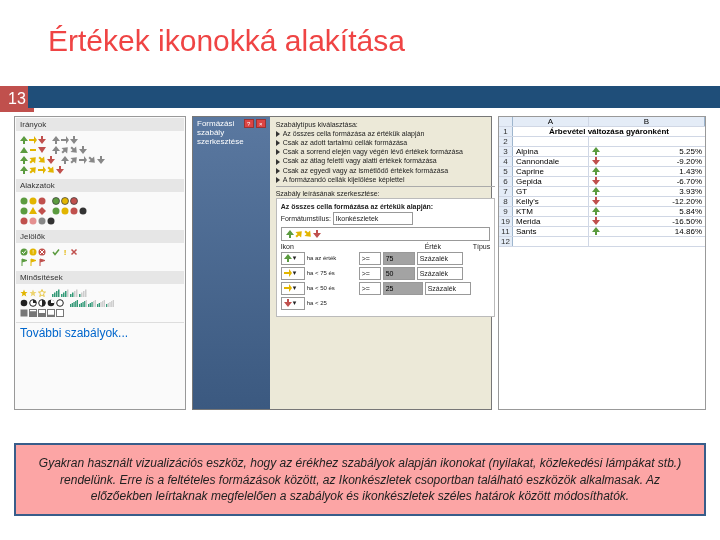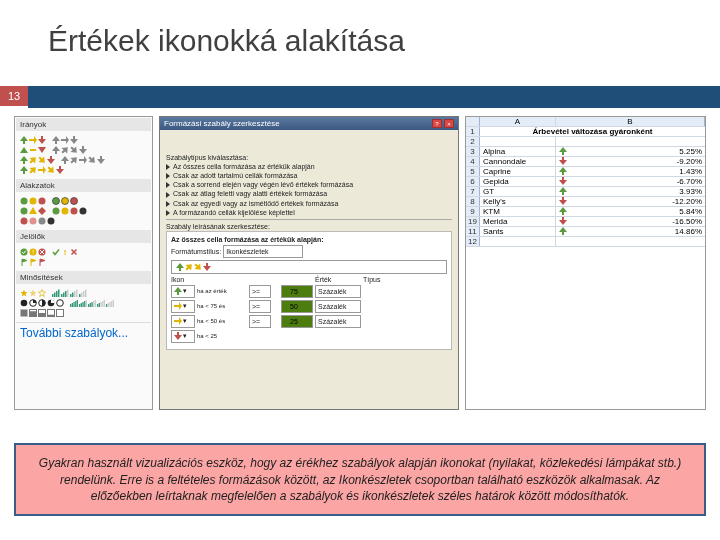--- a/index.html
+++ b/index.html
@@ -1,42 +1,42 @@
 <!DOCTYPE html>
 <html><head>
 <meta charset="utf-8">
 <style>
   * { box-sizing: border-box; margin: 0; padding: 0; }
   body { width: 720px; height: 540px; font-family: Arial, sans-serif; background: #fff; position: relative; }
-  .title { font-size: 30px; color: #404040; padding: 24px 0 14px 48px; font-weight: 400; }
-  .badge { position: absolute; top: 86px; left: 0; background: #c0504d; color: #fff; font-size: 11px; padding: 4px 8px; }
+  .title { font-size: 30px; color: #ef4444; padding: 24px 0 14px 48px; font-weight: 400; }
+  .badge { position: absolute; top: 86px; left: 0; background: #c0504d; color: #fff; font-size: 16px; padding: 4px 8px; }
   .stripe { position: absolute; top: 86px; left: 28px; right: 0; height: 22px; background: #1f4e79; }
   .content { position: absolute; top: 116px; left: 14px; right: 14px; bottom: 130px; display: flex; gap: 6px; font-size: 8px; }
-  .gallery { width: 139px; border: 1px solid #999; background: #fafafa; padding: 1px; }
+  .gallery { width: 172px; border: 1px solid #999; background: #fafafa; padding: 1px; }
   .ghdr { background: #e6e6e6; color: #333; padding: 2px 4px; font-size: 8px; }
   .gbody { padding: 3px 4px; }
   .row { display: flex; gap: 6px; margin: 2px 0; }
   .iset { display: flex; gap: 1px; }
   svg.ic { width: 8px; height: 8px; display: block; }
   .glink { padding: 3px 4px; color: #06c; font-size: 12px; border-top: 1px solid #ddd; }
-  .dlg { width: 300px; border: 1px solid #777; background: #ece9d8; display: flex; flex-direction: column; gap: 20px; }
+  .dlg { width: 300px; border: 1px solid #777; background: #ece9d8; display: flex; flex-direction: row; }
   .dtbar { background: linear-gradient(#5a78a0,#3b5980); color: #fff; font-size: 8px; padding: 2px 4px; display: flex; justify-content: space-between; }
   .dclose { display: flex; gap: 2px; }
   .dclose span { width: 10px; height: 9px; background: #d44; border: 1px solid #933; font-size: 6px; color: #fff; text-align: center; line-height: 8px; }
   .dbody { padding: 4px 6px; font-size: 7px; color: #222; }
   .dsec { margin: 2px 0; }
   .tri { display: inline-block; width: 0; height: 0; border-top: 3px solid transparent; border-bottom: 3px solid transparent; border-left: 4px solid #333; margin-right: 3px; vertical-align: middle; }
   .dhr { border: none; border-top: 1px solid #aaa; margin: 3px 0; }
   .dlbl { font-size: 7px; margin-bottom: 1px; }
   .dpreview { border: 1px solid #999; background: #fff; padding: 2px 4px; margin-top: 2px; }
   .dcols { display: flex; font-size: 7px; color: #222; margin-top: 2px; }
   .dc1 { width: 62px; } .dc2 { width: 82px; } .dc3 { width: 48px; } .dc4 { flex: 1; }
   .drow { display: flex; align-items: center; margin: 2px 0; gap: 2px; }
   .ddrop { border: 1px solid #999; background: #fff; height: 13px; display: flex; align-items: center; padding: 0 2px; }
-  .dinput { border: 1px solid #999; background: #4d7c0f; height: 13px; padding: 0 8px; font-size: 7px; margin-left: 8px; }
+  .dinput { border: 1px solid #999; background: #a3a3a3; height: 13px; padding: 0 2px; font-size: 7px; }
   .dbtns { padding: 3px 6px; display: flex; justify-content: flex-end; gap: 6px; border-top: 1px solid #aaa; background: #ece9d8; }
   .dbtn { border: 1px solid #888; background: #f4f4f4; padding: 1px 10px; font-size: 8px; border-radius: 2px; }
   .sheet { flex: 1; border: 1px solid #999; background: #fff; font-size: 8px; }
   .sh-row { display: flex; border-bottom: 1px solid #d0d7e5; }
   .sh-hcell { background: #e4ecf7; border-right: 1px solid #9eb6ce; text-align: center; font-size: 8px; padding: 1px 0; }
   .sh-rn { width: 14px; background: #e4ecf7; border-right: 1px solid #9eb6ce; text-align: center; font-size: 8px; color: #333; }
   .sh-a { width: 76px; border-right: 1px solid #d0d7e5; padding: 0 3px; }
   .sh-b { flex: 1; padding: 0 3px; text-align: right; display: flex; justify-content: space-between; align-items: center; gap: 3px; }
   .sh-title { font-weight: bold; font-size: 8px; text-align: center; }
   .footer { position: absolute; left: 14px; right: 14px; bottom: 24px; border: 2px solid #385d8a; background: #fca5a5; padding: 10px 14px; font-size: 12px; color: #222; text-align: center; line-height: 1.35; font-style: italic; }
@@ -460,21 +460,21 @@
       <span class="ddrop" style="width:22px;">&gt;=</span>
       <input class="dinput" style="width: 32px;" value="50">
       <span class="ddrop" style="width:46px;">Százalék</span>
     </div>
             <div class="drow">
       <span class="ddrop" style="width:24px;"><svg class="ic" style="width:9px;height:9px;">
                   <path d="M8 4 L5 0 L5 3 L0 3 L0 5 L5 5 L5 8 Z" fill="#e2b500"></path>
                 </svg> ▾</span>
       <span style="width:50px;font-size:6px;">ha &lt; 50 és</span>
       <span class="ddrop" style="width:22px;">&gt;=</span>
-      <input class="dinput" style="width: 32px;" value="25">
+      <input class="dinput" style="width: 40px;" value="25">
       <span class="ddrop" style="width:46px;">Százalék</span>
     </div>
             <div class="drow">
       <span class="ddrop" style="width:24px;"><svg class="ic" style="width:9px;height:9px;">
                   <path d="M4 8 L0 3 L3 3 L3 0 L5 0 L5 3 L8 3 Z" fill="#c0504d"></path>
                 </svg> ▾</span>
       <span style="width:50px;font-size:6px;">ha &lt; 25</span>
 
     </div>
           </div>

